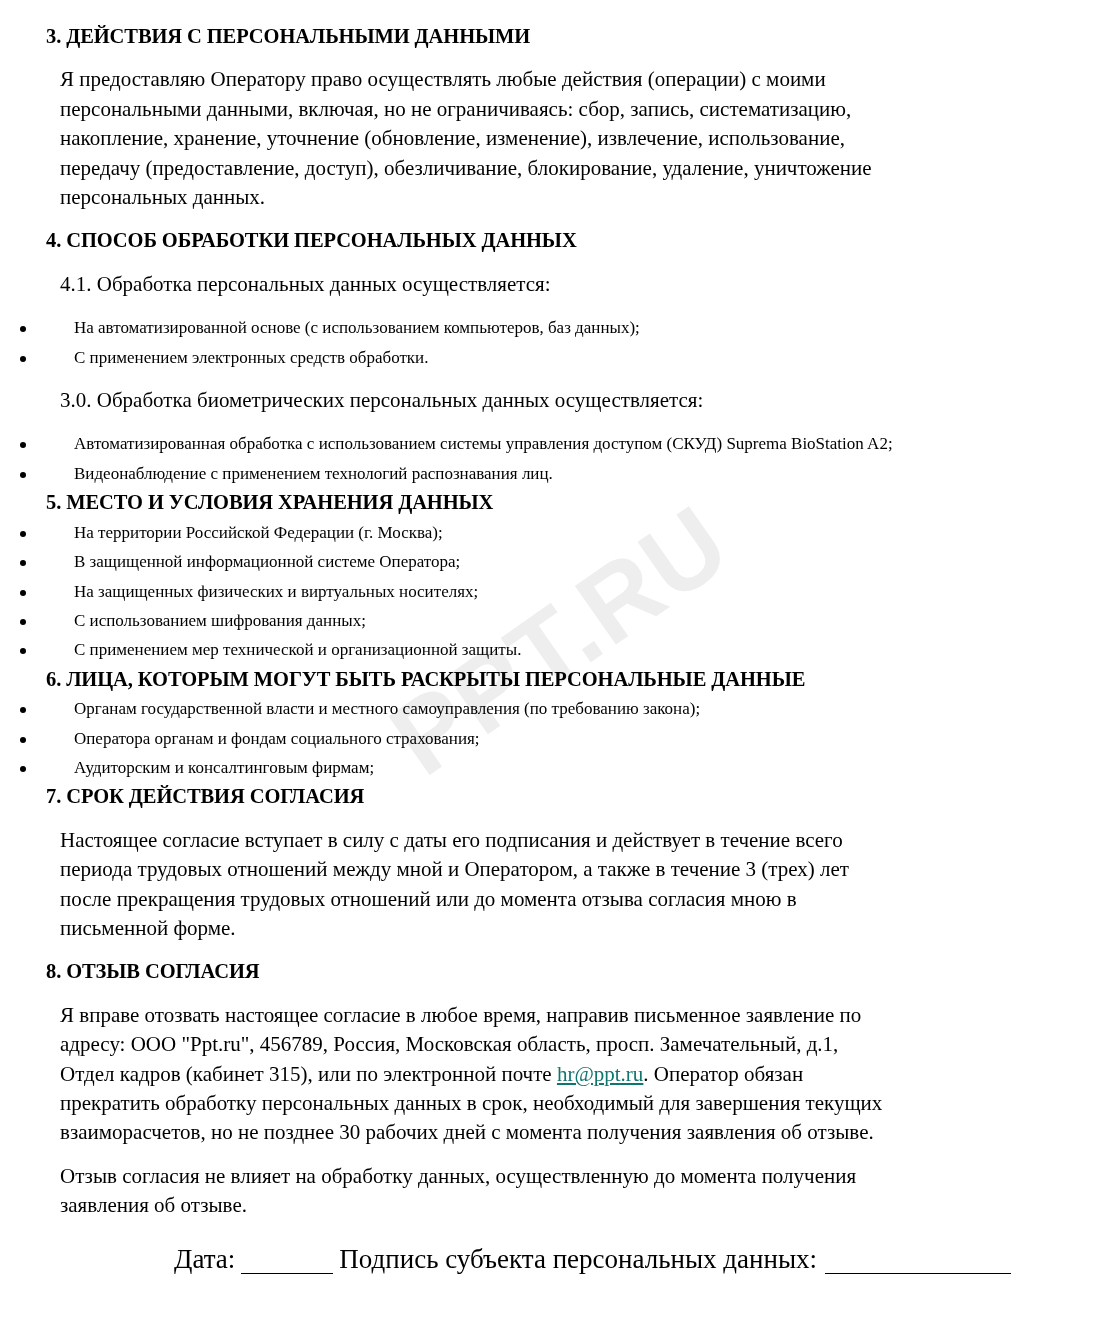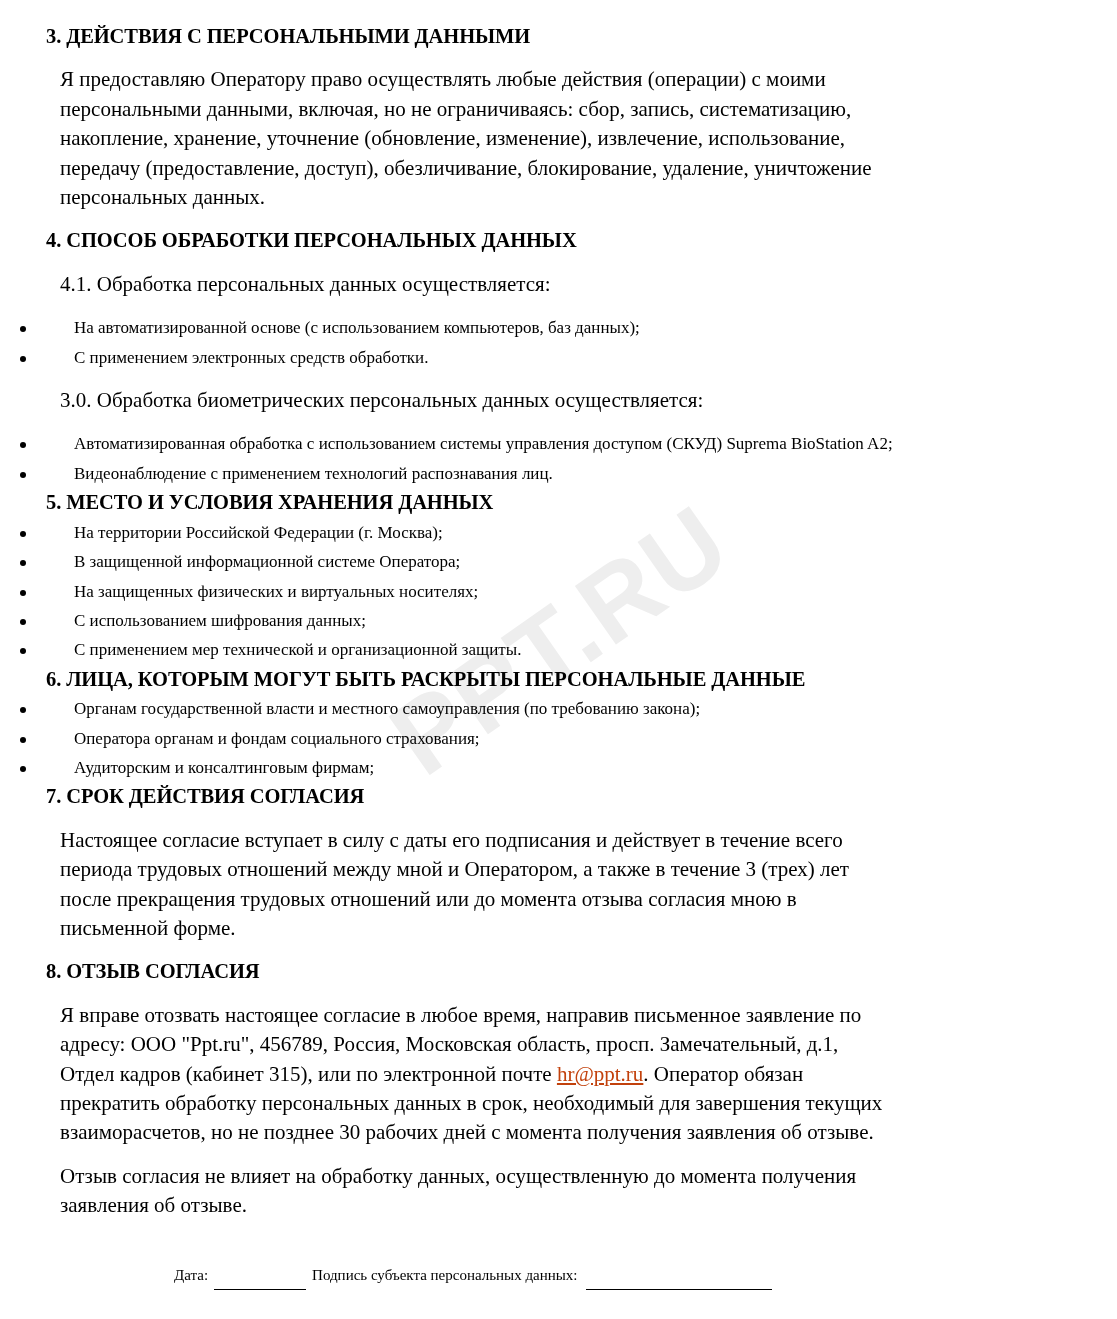--- a/index.html
+++ b/index.html
@@ -86,30 +86,30 @@
     position: absolute;
     left: -26px;
     top: 13px;
     width: 6px;
     height: 6px;
     border-radius: 50%;
     background: #000000;
   }
 
   a.maillink {
-    color: #c2410c;
+    color: #0f766e;
     text-decoration: underline;
     text-align: center;
   }
 
   
   #signature-block {
-    margin-top: 40px;
+    margin-top: 24px;
     padding-left: 128px;
-    font-size: 15px;
+    font-size: 27px;
     line-height: 29.4px;
     white-space: nowrap;
   }
   .fill-line {
     display: inline-block;
     border-bottom: 1.4px solid #000;
     vertical-align: bottom;
     height: 17px;
   }
   .fill-date { width: 92px; margin: 0 6px 0 6px; }

